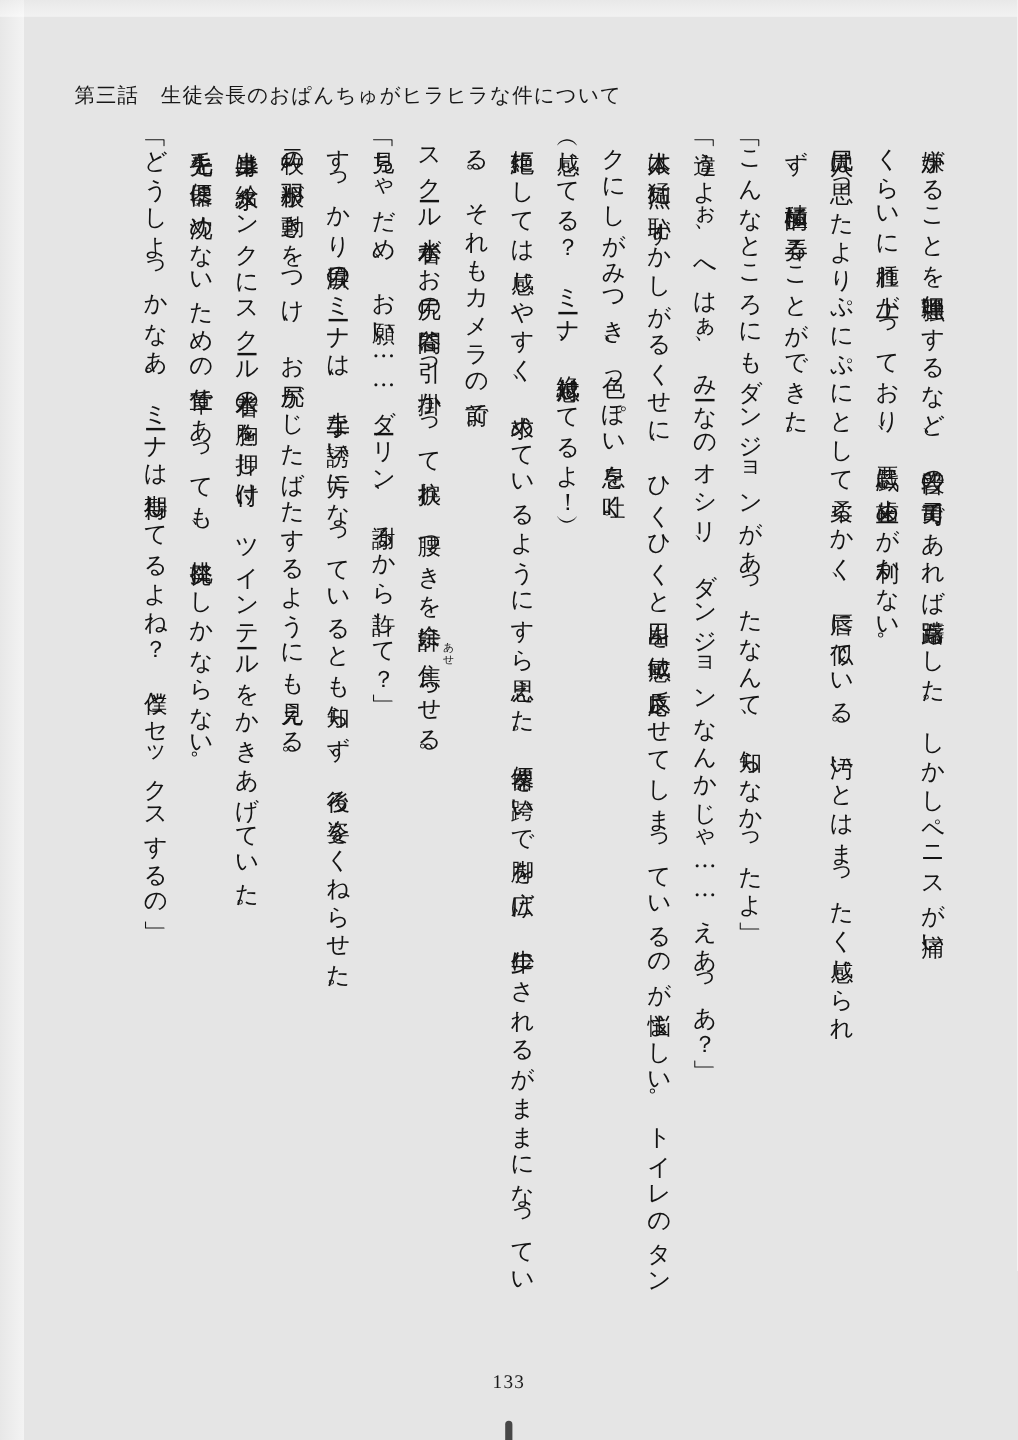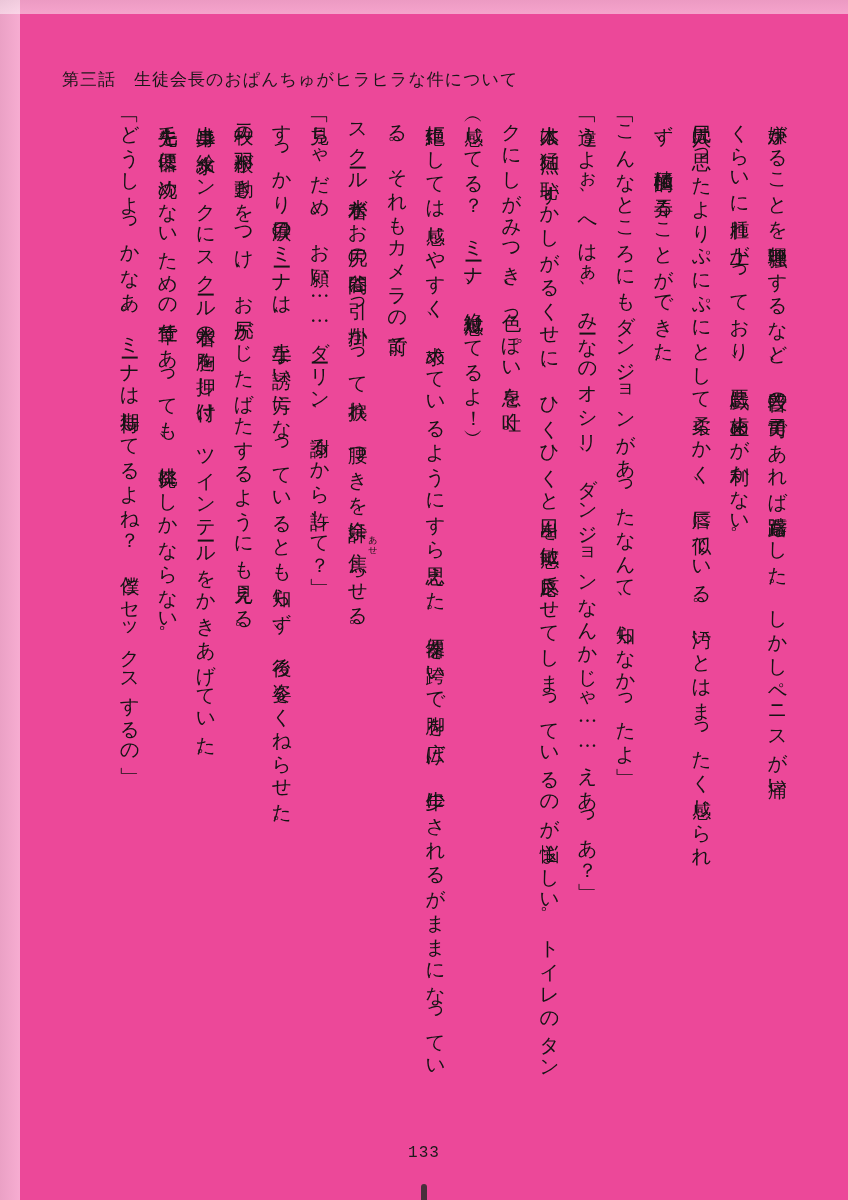--- a/index.html
+++ b/index.html
@@ -14,21 +14,21 @@
     font-family: "DejaVu Serif", "Liberation Serif", serif;
     color: #1a1a1a;
     overflow: hidden;
   }
 
   .page {
     position: absolute;
     left: 0; top: 0;
     width: 848px;
     height: 1200px;
-    background: #ec4899;
+    background: #e5e5e5;
   }
 
   
   .running-head {
     position: absolute;
     top: 68px;
     right: 246px;
     left: 62px;
     text-align: left;
     font-size: 17px;
@@ -72,21 +72,21 @@
 
   .folio {
     position: absolute;
     bottom: 38px;
     left: 0;
     width: 848px;
     text-align: center;
     font-size: 16px;
     letter-spacing: 1px;
     color: #1a1a1a;
-    font-family: Liberation Mono, monospace;
+    font-family: Liberation Serif, serif;
   }
 
   
   .bottom-mark {
     position: absolute;
     bottom: 0px;
     left: 50%;
     transform: translateX(-50%);
     width: 6px;
     height: 16px;

